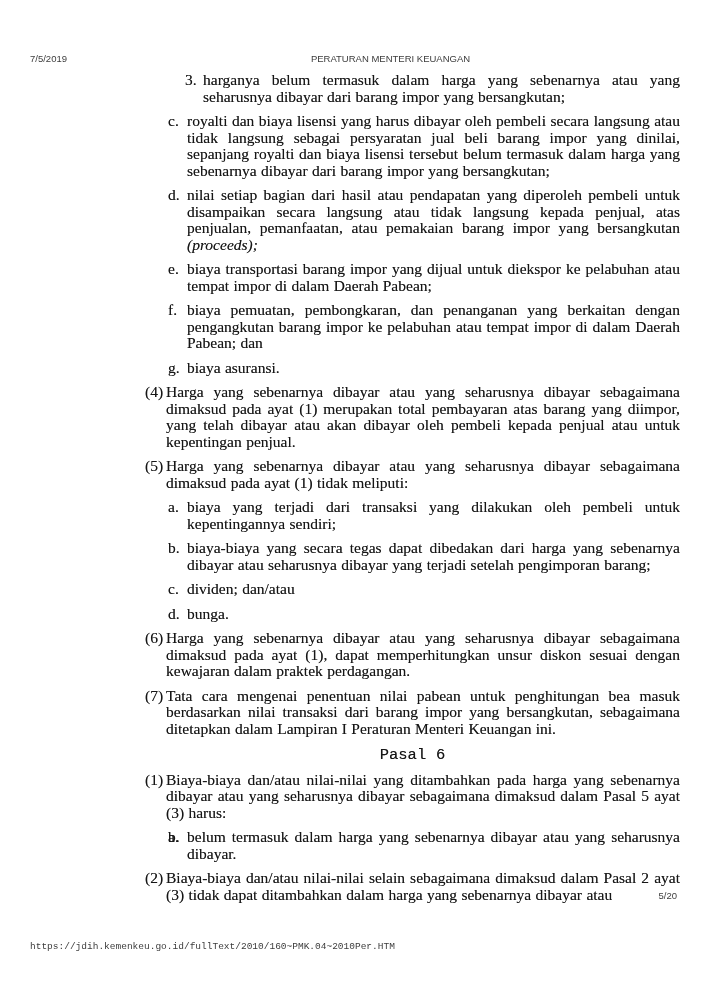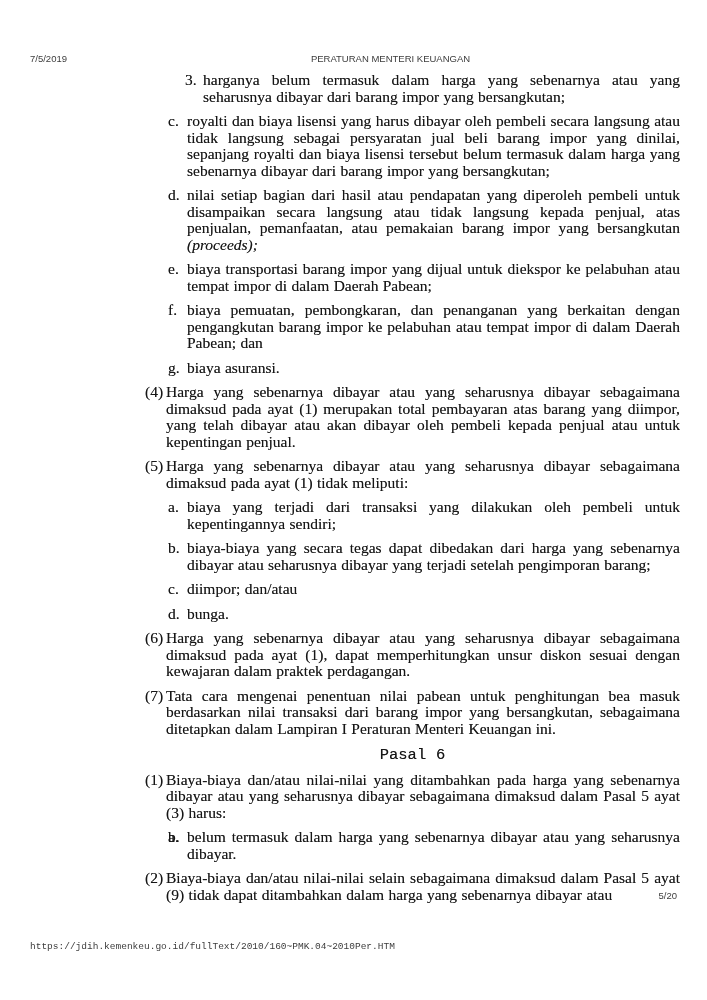--- a/index.html
+++ b/index.html
@@ -75,36 +75,36 @@
     <div class="item lvl-2"><span class="marker">g.</span><span>biaya asuransi.</span></div>
 
     <div class="item lvl-1"><span class="marker">(4)</span><span>Harga yang sebenarnya dibayar atau yang seharusnya dibayar sebagaimana dimaksud pada ayat (1) merupakan total pembayaran atas barang yang diimpor, yang telah dibayar atau akan dibayar oleh pembeli kepada penjual atau untuk kepentingan penjual.</span></div>
 
     <div class="item lvl-1"><span class="marker">(5)</span><span>Harga yang sebenarnya dibayar atau yang seharusnya dibayar sebagaimana dimaksud pada ayat (1) tidak meliputi:</span></div>
 
     <div class="item lvl-2"><span class="marker">a.</span><span>biaya yang terjadi dari transaksi yang dilakukan oleh pembeli untuk kepentingannya sendiri;</span></div>
 
     <div class="item lvl-2"><span class="marker">b.</span><span>biaya-biaya yang secara tegas dapat dibedakan dari harga yang sebenarnya dibayar atau seharusnya dibayar yang terjadi setelah pengimporan barang;</span></div>
 
-    <div class="item lvl-2"><span class="marker">c.</span><span>diimpor; dan/atau</span></div>
+    <div class="item lvl-2"><span class="marker">c.</span><span>dividen; dan/atau</span></div>
 
     <div class="item lvl-2"><span class="marker">d.</span><span>bunga.</span></div>
 
     <div class="item lvl-1"><span class="marker">(6)</span><span>Harga yang sebenarnya dibayar atau yang seharusnya dibayar sebagaimana dimaksud pada ayat (1), dapat memperhitungkan unsur diskon sesuai dengan kewajaran dalam praktek perdagangan.</span></div>
 
     <div class="item lvl-1"><span class="marker">(7)</span><span>Tata cara mengenai penentuan nilai pabean untuk penghitungan bea masuk berdasarkan nilai transaksi dari barang impor yang bersangkutan, sebagaimana ditetapkan dalam Lampiran I Peraturan Menteri Keuangan ini.</span></div>
 
     <div class="item heading"><span>Pasal 6</span></div>
 
     <div class="item lvl-1"><span class="marker">(1)</span><span>Biaya-biaya dan/atau nilai-nilai yang ditambahkan pada harga yang sebenarnya dibayar atau yang seharusnya dibayar sebagaimana dimaksud dalam Pasal 5 ayat (3) harus:</span></div>
 
     <div class="item lvl-2"><span class="marker">a.</span></div>
 
     <div class="item lvl-2"><span class="marker">b.</span><span>belum termasuk dalam harga yang sebenarnya dibayar atau yang seharusnya dibayar.</span></div>
 
-    <div class="item lvl-1"><span class="marker">(2)</span><span>Biaya-biaya dan/atau nilai-nilai selain sebagaimana dimaksud dalam Pasal 5 ayat (9) tidak dapat ditambahkan dalam harga yang sebenarnya dibayar atau</span></div>
+    <div class="item lvl-1"><span class="marker">(2)</span><span>Biaya-biaya dan/atau nilai-nilai selain sebagaimana dimaksud dalam Pasal 2 ayat (3) tidak dapat ditambahkan dalam harga yang sebenarnya dibayar atau</span></div>
 
   </div>
 
   <div class="meta ftr-url">https://jdih.kemenkeu.go.id/fullText/2010/160~PMK.04~2010Per.HTM</div>
   <div class="meta ftr-page">5/20</div>
 
 </div>
 
 </body></html>

